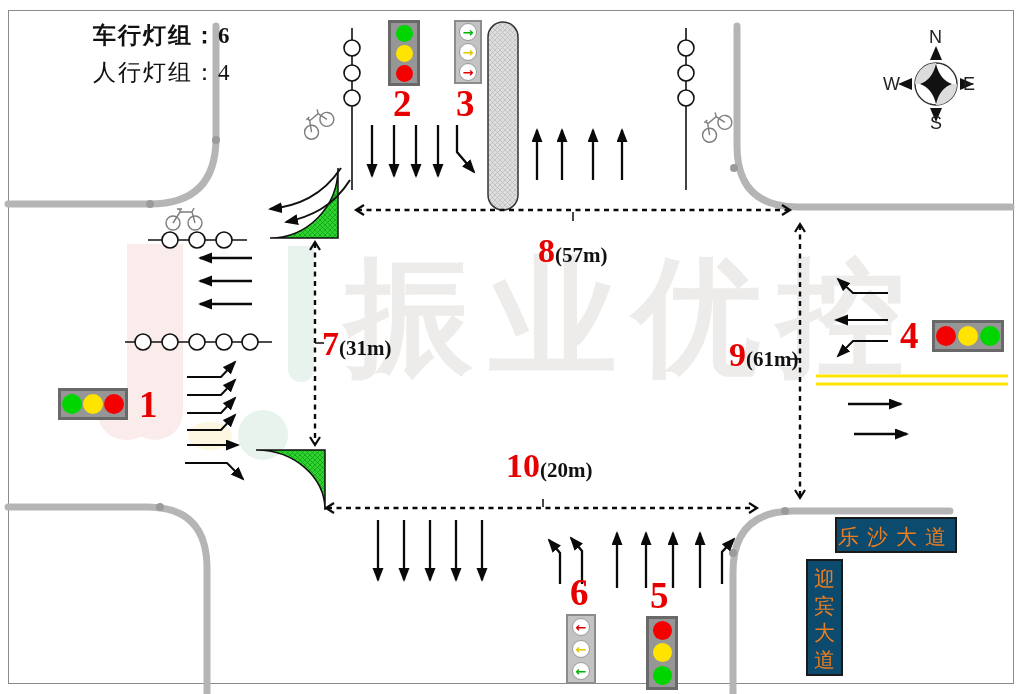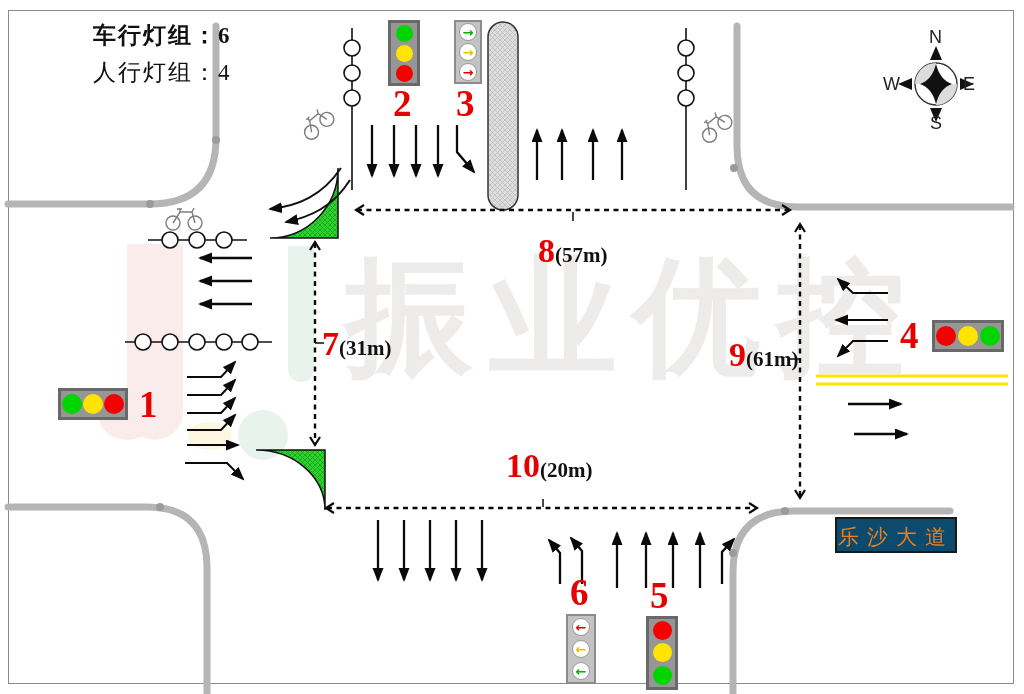--- a/index.html
+++ b/index.html
@@ -289,14 +289,17 @@
   <div class="tl vert arrowbody" style="left:566px;top:614px;width:30px;height:70px;">
     <span class="alamp a16 ared">←</span>
     <span class="alamp a16 ayellow">←</span>
     <span class="alamp a16 agreen">←</span>
   </div>
   <div class="sig-label" style="left:570px;top:574px;">6</div>
 
   <div class="roadbox h" style="left:835px;top:517px;width:122px;height:36px;">
     <span>乐沙大道</span>
   </div>
+  <div class="roadbox v" style="left:806px;top:559px;width:37px;height:117px;">
+    <span class="vtxt">迎宾大道</span>
+  </div>
 
 </div>
 
 </body></html>

